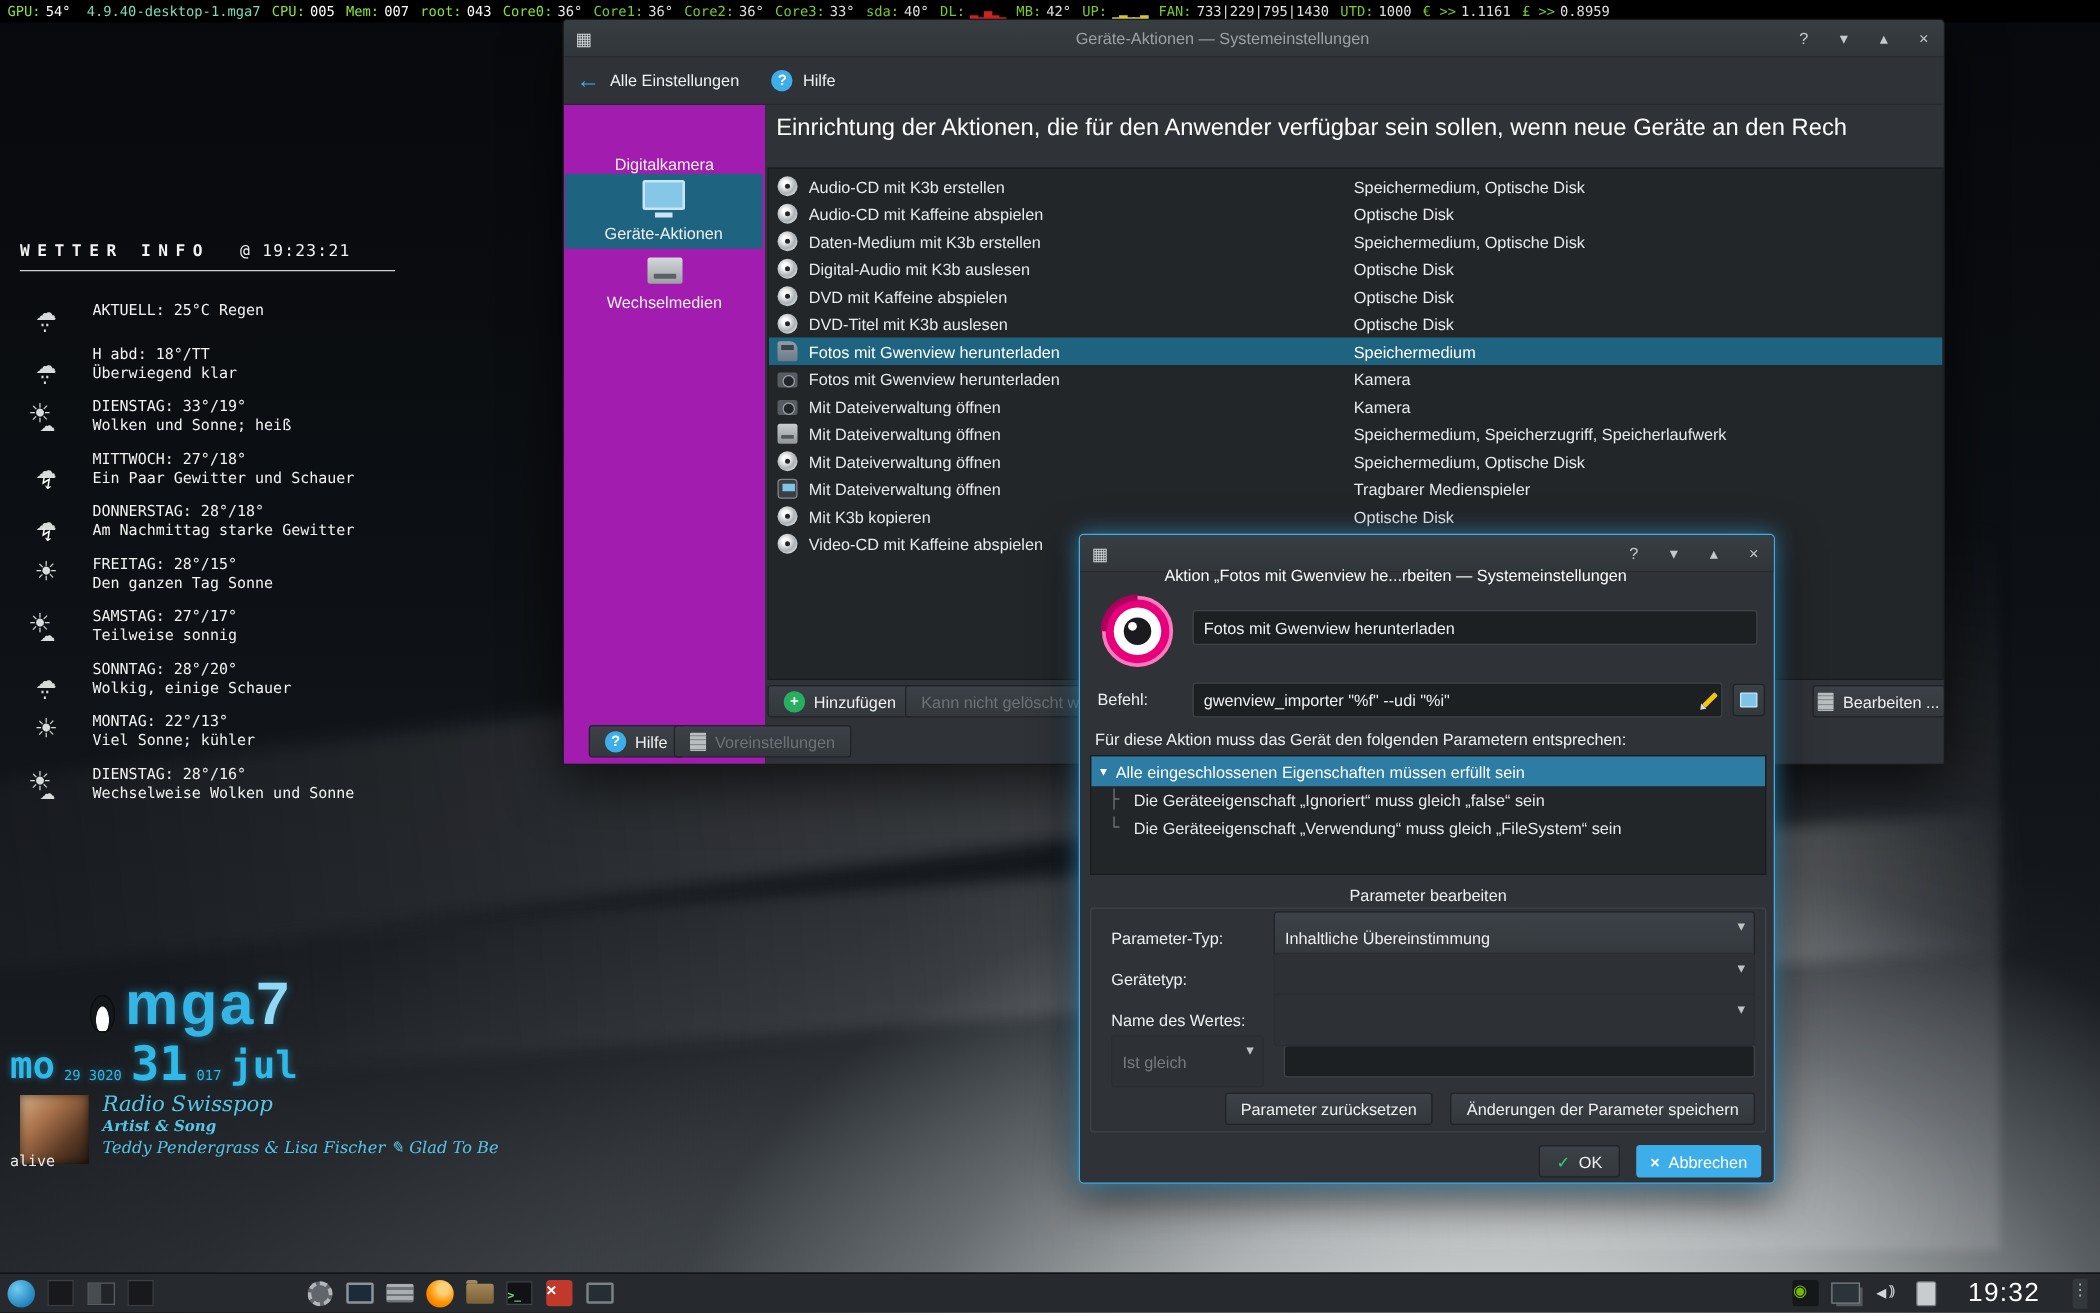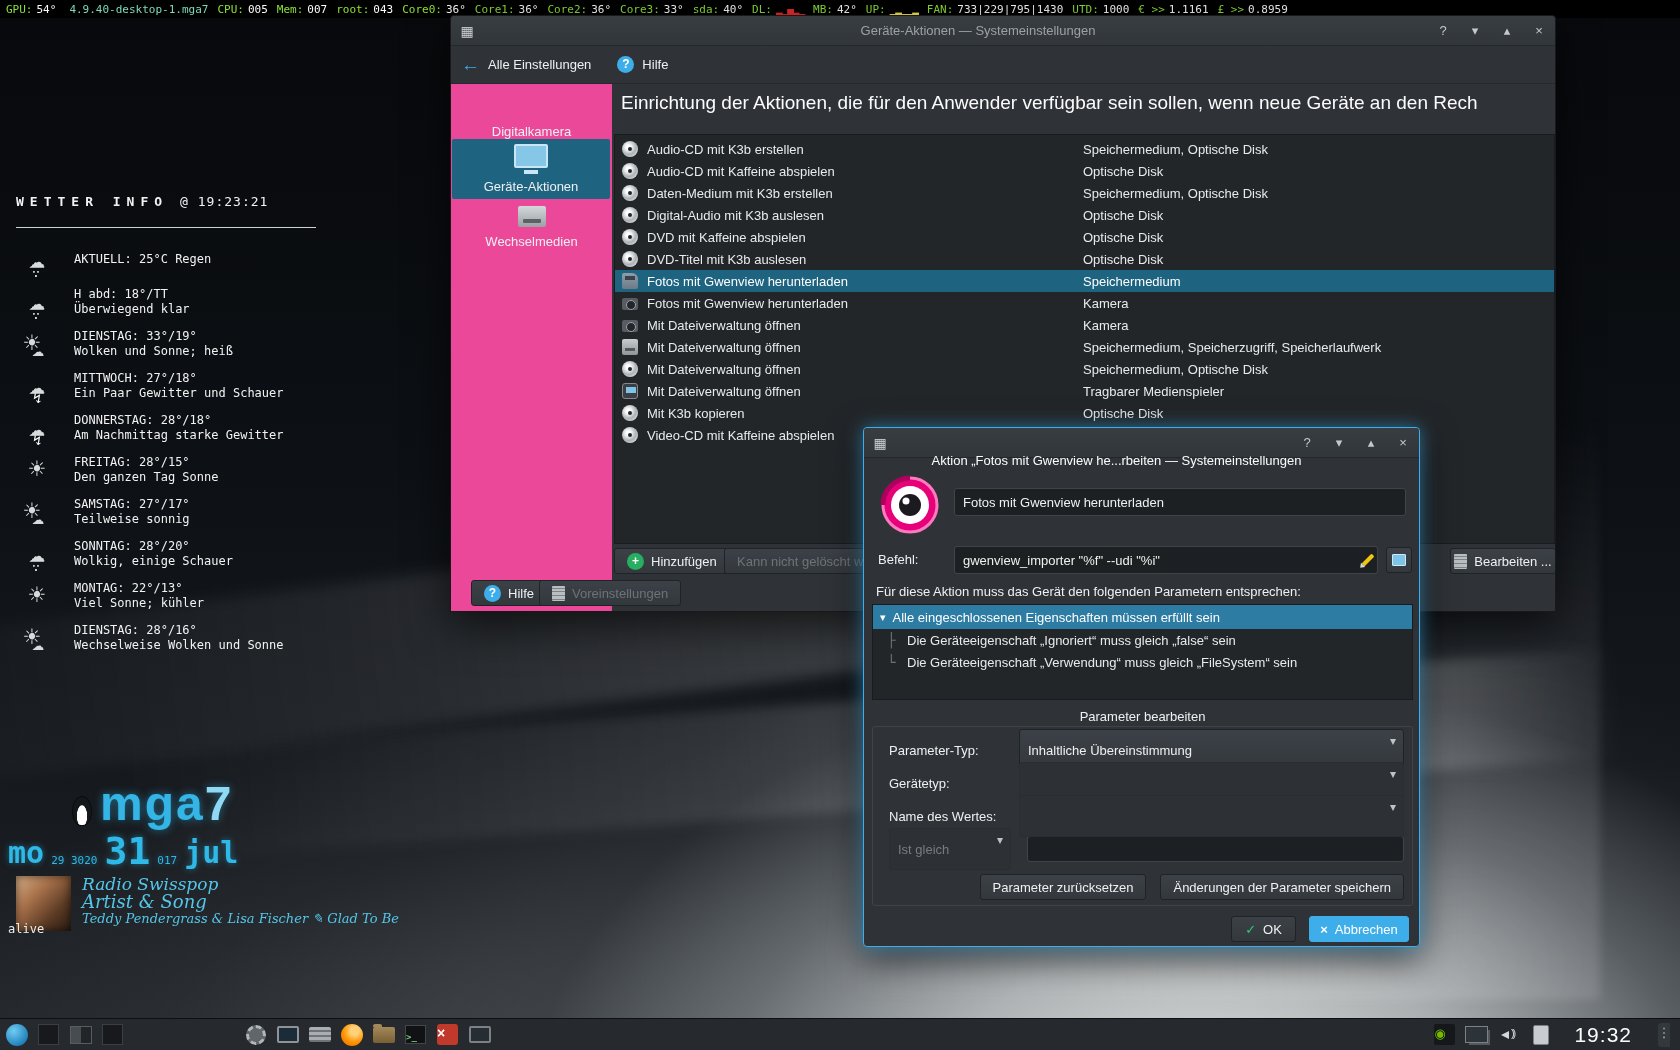--- a/index.html
+++ b/index.html
@@ -29,22 +29,22 @@
   .seg { display:inline-flex; gap:4px; }
   .seg-label { color:#8ae234; }
   .seg-value { color:#fcfcfc; }
   .seg.accent .seg-value { color:#7bd9b8; }
   .seg.graph-red .seg-value { color:#ef2929; letter-spacing:-1px; }
   .seg.graph-yellow .seg-value { color:#fce94f; letter-spacing:-1px; }
 
   
   .weather { position:absolute; left:16px; top:194px; width:300px; color:#f2f2f2;
     font-family:"DejaVu Sans Mono", monospace; z-index:4; }
-  .weather-title-row { border-bottom:1px solid #cfd2d4; padding-bottom:18px; margin-bottom:16px;
-    font-size:13px; font-weight:bold; display:flex; gap:12px; align-items:baseline;}
+  .weather-title-row { border-bottom:1px solid #cfd2d4; padding-bottom:7px; margin-bottom:16px;
+    font-size:13px; font-weight:bold; display:flex; gap:24px; align-items:baseline;}
   .weather-title { letter-spacing:6px; }
   .weather-time { letter-spacing:1px; font-weight:normal; }
   .wentry { display:flex; gap:16px; align-items:center; margin-bottom:12px; min-height:28px;}
   .wicon { width:42px; flex:none; font-size:27px; color:#d8dbdc; text-align:center; position:relative; line-height:30px;}
   .wtext { font-size:12px; line-height:14px; }
   .wline1 { display:block; margin-bottom:1px; }
   .wline2 { display:block; }
   .wicon.gi-sun::before { content:"☀"; }
   .wicon.gi-cloud::before { content:"☁"; }
   .wicon.gi-partly::before { content:"☀"; position:relative; left:-5px; }
@@ -66,21 +66,21 @@
   .lcd-dow { font-size:30px; font-weight:bold; line-height:26px;}
   .lcd-small-col { display:flex; flex-direction:row; font-size:11px; line-height:11px; }
   .lcd-day { font-size:38px; font-weight:bold; line-height:30px; }
   .lcd-month { font-size:30px; font-weight:bold; line-height:26px;text-align:right;}
   .radio { position:absolute; left:16px; top:876px; display:flex; gap:11px; z-index:4;}
   .album-art { width:55px; height:55px; flex:none;
     background:linear-gradient(135deg,#d8b088 0%, #a8714a 35%, #5a3a24 70%, #2a1c12 100%);
     box-shadow:inset 0 0 8px rgba(0,0,0,.6); }
   .radio-text { font-family:"DejaVu Serif", serif; font-style:italic; color:#55c6e8; line-height:17px;}
   .radio-station { font-size:17px; }
-  .radio-caption { font-size:18px; }
+  .radio-caption { font-size:12px;font-weight:bold; }
   .radio-track { font-size:13px;text-align:right; }
   .alive { position:absolute; left:8px; top:922px; color:#ececec; font-family:"DejaVu Sans Mono",monospace; font-size:12px; z-index:4;}
 
   
   .titlebar { height:30px; background:linear-gradient(#383d42,#31363b); border-bottom:1px solid #24282b;
     display:flex; align-items:center; padding:0 8px; position:relative; border-radius:3px 3px 0 0;}
   .titlebar .title { position:absolute; left:60px; right:110px; text-align:center; font-size:13px;
     white-space:nowrap; overflow:hidden; }
   .win .titlebar .title { color:#9da1a4; }
   .dlg .titlebar .title { color:#fcfcfc;margin-top:35px; }
@@ -110,21 +110,21 @@
   .combo.disabled, .param-row.disabled .combo { background:#2d3135; color:#777c80; border-color:#2a2e32;}
 
   
   .win { position:absolute; left:450px; top:15px; width:1106px; height:597px; background:#2f3338;
     border:1px solid #17191b; border-radius:4px 4px 0 0; overflow:hidden; z-index:20;
     box-shadow:0 14px 44px rgba(0,0,0,.65); }
   .toolbar { position:absolute; left:0; top:30px; width:100%; height:38px; background:#2f3338;
     border-bottom:1px solid #26292c; display:flex; align-items:center; gap:26px; padding:0 10px;}
   .tool-btn { display:flex; align-items:center; gap:8px; color:#eff0f1; font-size:13px; }
   .back-arrow { color:#3daee9; font-size:19px; font-weight:bold; line-height:16px;}
-  .sidebar { position:absolute; left:0; top:68px; bottom:0; width:161px; background:#ec4899; }
+  .sidebar { position:absolute; left:0; top:68px; bottom:0; width:161px; background:#a21caf; }
   .side-label { position:absolute; left:0; width:100%; text-align:center; font-size:13px; color:#eff0f1; }
   .side-sel { position:absolute; left:1px; right:2px; top:55px; height:60px; background:#1e6480; border-radius:2px; }
   .icon-monitor { position:absolute; left:50%; transform:translateX(-50%); width:34px; height:24px;
     background:#86c7e8; border:2px solid #c8e6f5; border-radius:2px; }
   .icon-monitor::after { content:""; position:absolute; left:50%; transform:translateX(-50%); top:24px;
     width:14px; height:4px; background:#c8e6f5; }
   .icon-drive { position:absolute; left:50%; transform:translateX(-50%); width:28px; height:21px;
     background:linear-gradient(#d5d8da,#9aa0a4); border-radius:2px; }
   .icon-drive::after { content:""; position:absolute; left:5px; top:13px; width:18px; height:4px; background:#5c6165; border-radius:1px;}
   .page-heading { position:absolute; left:170px; top:76px; right:4px; font-size:19px; color:#fcfcfc;

